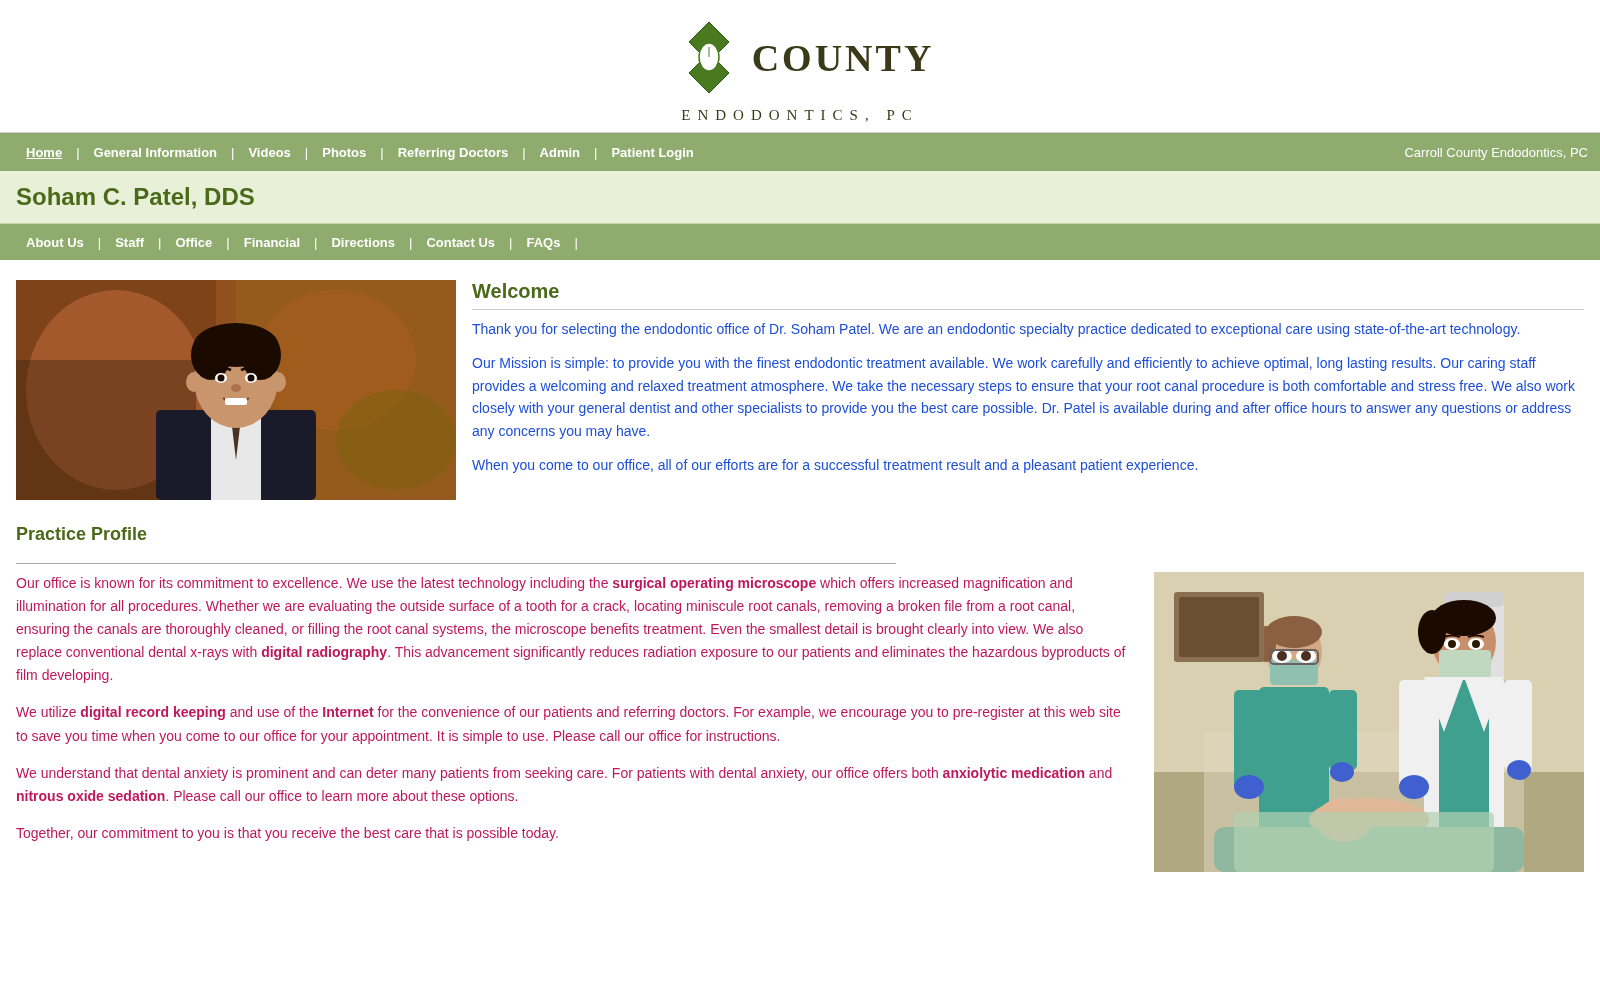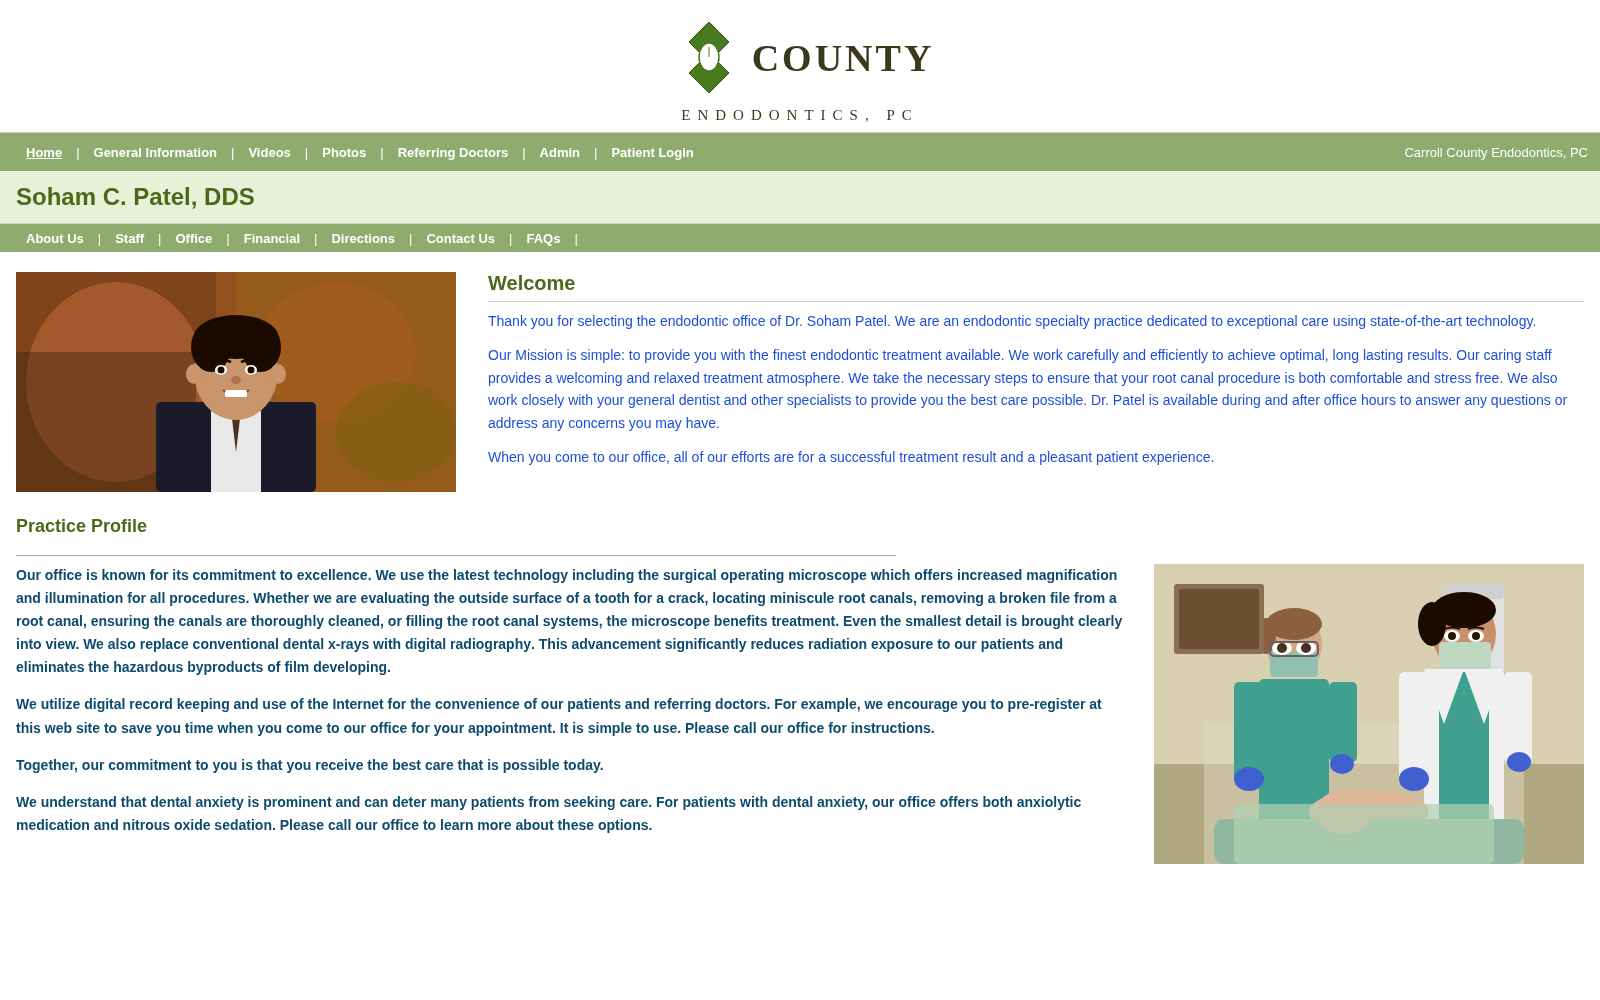--- a/index.html
+++ b/index.html
@@ -60,21 +60,21 @@
       font-size: 24px;
       font-weight: bold;
     }
 
     
     #sub-nav {
       background: #8fac6e;
       padding: 0;
       display: flex;
       align-items: center;
-      height: 28px;
+      height: 36px;
       padding: 0 12px;
     }
     #sub-nav .nav-item {
       color: #fff;
       font-size: 13px;
       font-weight: bold;
       cursor: pointer;
       padding: 0 14px;
       text-decoration: none;
     }
@@ -84,21 +84,21 @@
     }
 
     
     #main-content {
       padding: 20px 16px;
     }
 
     
     #welcome-section {
       display: flex;
-      gap: 32px;
+      gap: 16px;
       margin-bottom: 24px;
     }
     #doctor-photo {
       width: 440px;
       min-width: 440px;
       height: 220px;
       background: linear-gradient(135deg, #8B4513 0%, #CD853F 30%, #8B4513 60%, #A0522D 100%);
       position: relative;
       overflow: hidden;
     }
@@ -137,22 +137,21 @@
     #practice-content {
       display: flex;
       gap: 24px;
     }
     #practice-text {
       flex: 1;
     }
     #practice-text p {
       margin-bottom: 14px;
       line-height: 1.65;
-      color: #0c4a6e;
-      font-weight: bold;
+      color: #be185d;
     }
     #office-photo {
       width: 430px;
       min-width: 430px;
       height: 300px;
       background: linear-gradient(135deg, #d4c8a0 0%, #a8b890 30%, #607840 60%, #8a9870 100%);
       overflow: hidden;
     }
 
     
@@ -308,24 +307,24 @@
   <div id="practice-profile">
     <h3>Practice Profile</h3>
     <div id="practice-content">
       <div id="practice-text">
         <p>
           <span>Our office is known for its commitment to excellence.  We use the latest technology including the </span><strong>surgical operating microscope</strong><span> which offers increased magnification and illumination for all procedures.  Whether we are evaluating the outside surface of a tooth for a crack, locating miniscule root canals, removing a broken file from a root canal, ensuring the canals are thoroughly cleaned, or filling the root canal systems, the microscope benefits treatment.   Even the smallest detail is brought clearly into view.  We also replace conventional dental x-rays with </span><strong>digital radiography</strong><span>. This advancement significantly reduces radiation exposure to our patients and eliminates the hazardous byproducts of film developing.</span>
         </p>
         <p>
           <span>We utilize </span><strong>digital record keeping</strong><span> and use of the </span><strong>Internet</strong><span> for the convenience of our patients and referring doctors.  For example, we encourage you to pre-register at this web site to save you time when you come to our office for your appointment.  It is simple to use.  Please call our office for instructions.</span>
         </p>
-        <p>Together, our commitment to you is that you receive the best care that is possible today.</p>
         <p>
           <span>We understand that dental anxiety is prominent and can deter many patients from seeking care.  For patients with dental anxiety, our office offers both </span><strong>anxiolytic medication</strong><span> and </span><strong>nitrous oxide sedation</strong><span>.  Please call our office to learn more about these options.</span>
         </p>
+        <p>Together, our commitment to you is that you receive the best care that is possible today.</p>
       </div>
 
       <div id="office-photo">
         <svg width="430" height="300" viewBox="0 0 430 300">
 
           <rect width="430" height="300" fill="#c8c0a0"></rect>
 
           <rect x="0" y="0" width="430" height="200" fill="#d8d0b0"></rect>
 
           <rect x="0" y="200" width="430" height="100" fill="#b0a880"></rect>

